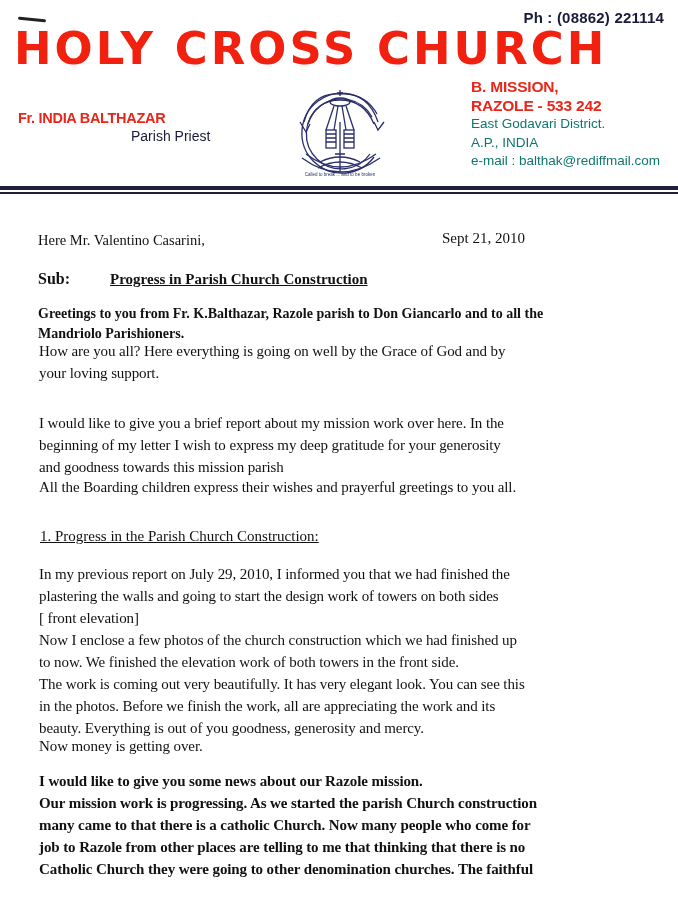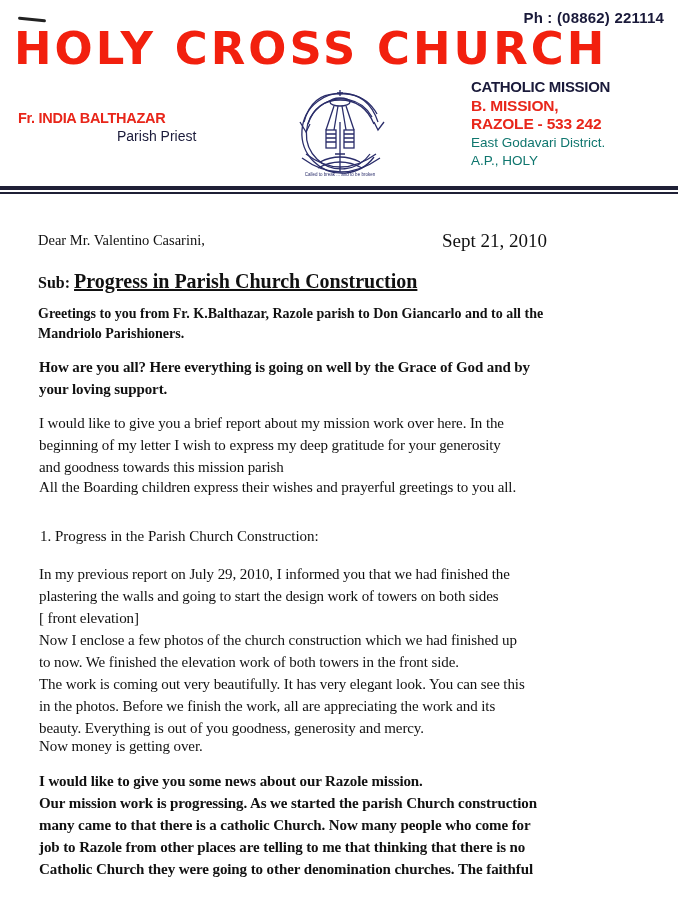--- a/index.html
+++ b/index.html
@@ -48,21 +48,21 @@
     }
     .priest-name {
       left: 18px; top: 110px;
       font-family: "Liberation Sans", sans-serif;
       font-weight: bold;
       font-size: 14.5px;
       color: #e8261a;
       letter-spacing: -0.3px;
     }
     .priest-title {
-      left: 117px; top: 128px;
+      left: 131px; top: 128px;
       font-family: "Liberation Sans", sans-serif;
       font-size: 14px;
       color: #1a1a3a;
     }
     .emblem {
       left: 282px; top: 82px;
       width: 120px; height: 100px;
     }
     .address {
       left: 471px; top: 78px;
@@ -85,52 +85,54 @@
       background: #1f2036;
     }
 
     
     .salutation {
       left: 38px; top: 232px;
       font-size: 14.5px;
     }
     .date {
       left: 442px; top: 230px;
-      font-size: 19px;
+      font-size: 15px;
     }
     .subject {
       left: 38px; top: 270px;
       font-size: 16px;
       font-weight: bold;
     }
     .subject .sub-text {
       text-decoration: underline;
-      font-size: 20px;
+      font-size: 15px;
+      margin-left: 36px;
     }
     .greeting {
       left: 38px; top: 304px;
       width: 560px;
       font-size: 14px;
       font-weight: bold;
       line-height: 20px;
     }
     .para {
       left: 39px;
       width: 560px;
       font-size: 15px;
       line-height: 22px;
       white-space: pre-line;
       letter-spacing: -0.1px;
     }
-    .p1 { top: 356px; font-weight: bold; }
+    .p1 { top: 340px; }
     .p2 { top: 412px; }
     .p3 { top: 476px; }
     .section-heading {
       left: 40px; top: 528px;
       font-size: 15px;
+      text-decoration: underline;
       text-align: right;
     }
     .p4 { top: 563px; }
     .p5 { top: 735px; }
     .p6 { top: 770px; font-weight: bold; }
   </style>
 </head>
 <body>
 
 <div class="abs pen-mark"></div>
@@ -169,31 +171,31 @@
       <path d="M 36 86 Q 58 74 80 86"></path>
 
       <path d="M 20 76 Q 58 104 98 76"></path>
       <path d="M 24 72 Q 58 98 94 72"></path>
     </g>
     <text x="58" y="94" font-size="4.5" fill="#2a2d6a" text-anchor="middle" font-family="Liberation Sans, sans-serif">Called to break ... and to be broken</text>
   </svg>
 </div>
 
 <div class="abs address">
-  <span class="line dark-bold">CATHOLIC MISSION</span>
   <span class="line red-bold">B. MISSION,</span>
   <span class="line red-bold">RAZOLE - 533 242</span>
   <span class="line plain">East Godavari District.</span>
-  <span class="line plain">A.P., HOLY</span>
+  <span class="line plain">A.P., INDIA</span>
+  <span class="line plain">e-mail : balthak@rediffmail.com</span>
 </div>
 
 <div class="abs rule-thick"></div>
 <div class="abs rule-thin"></div>
 
-<div class="abs salutation">Dear Mr. Valentino Casarini,</div>
+<div class="abs salutation">Here Mr. Valentino Casarini,</div>
 <div class="abs date">Sept 21, 2010</div>
 
 <div class="abs subject">
   <span>Sub: </span><span class="sub-text">Progress in Parish Church Construction</span>
 </div>
 
 <div class="abs greeting">Greetings to you from Fr. K.Balthazar, Razole parish to Don Giancarlo and to all the Mandriolo Parishioners.</div>
 
 <div class="abs para p1">How are you all?  Here everything is going on well by the Grace of God and by
 your loving support.</div>

